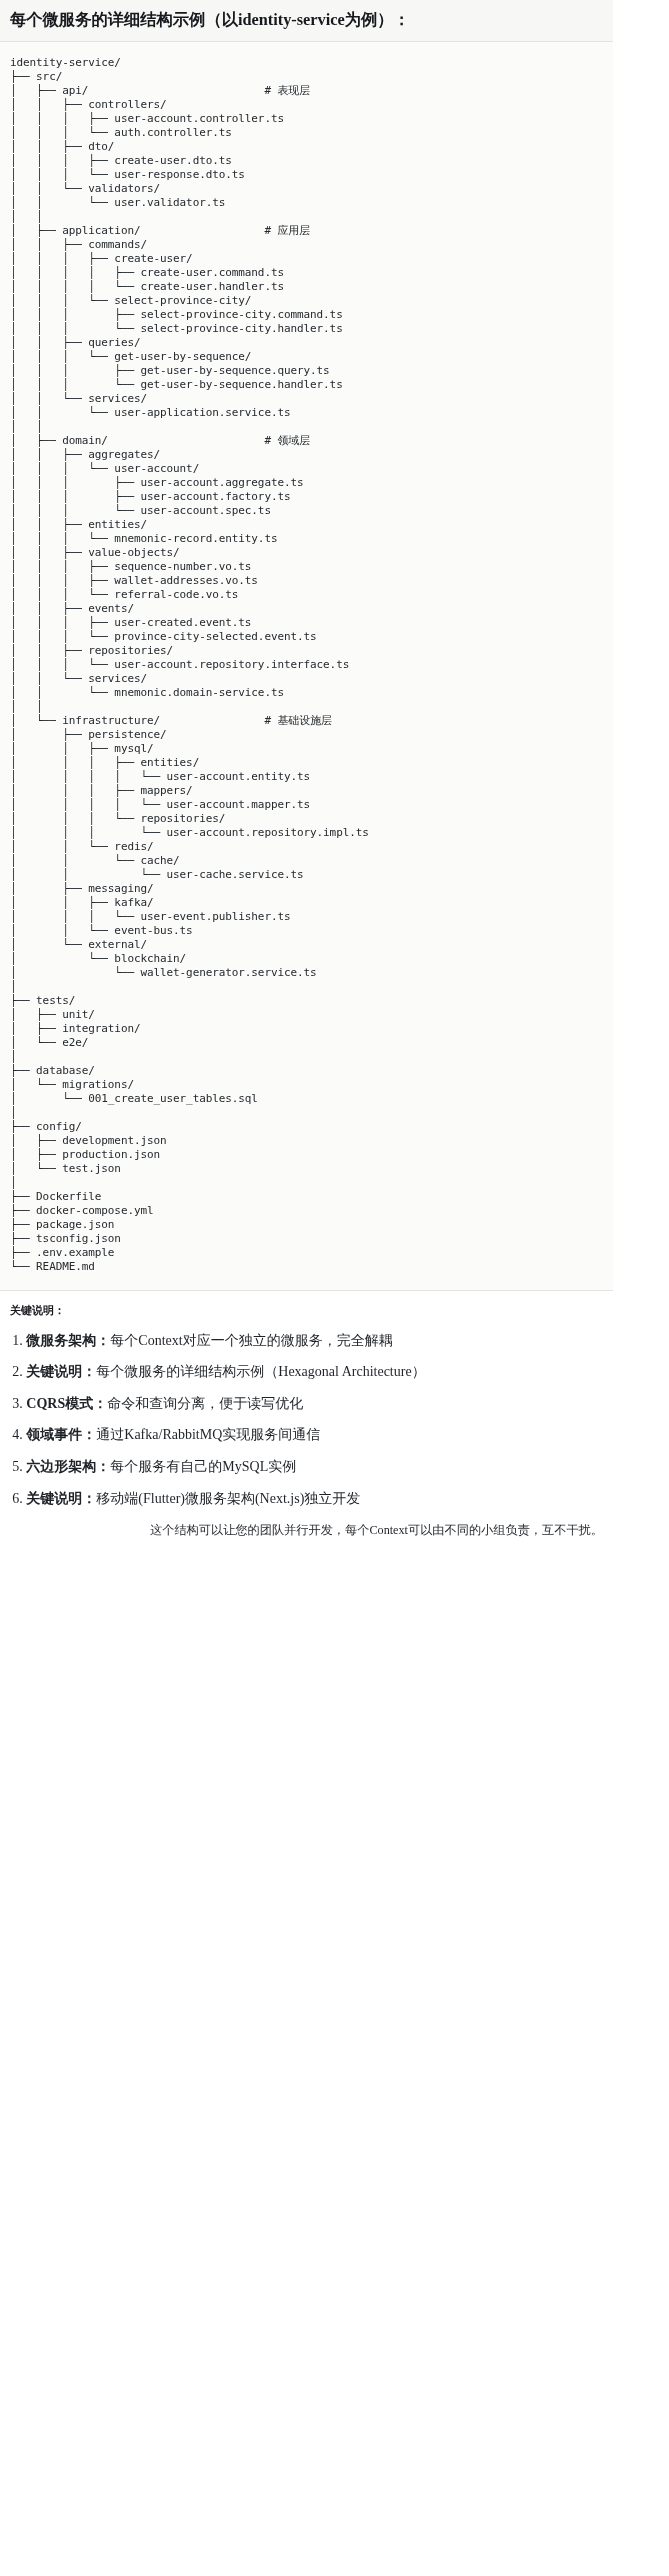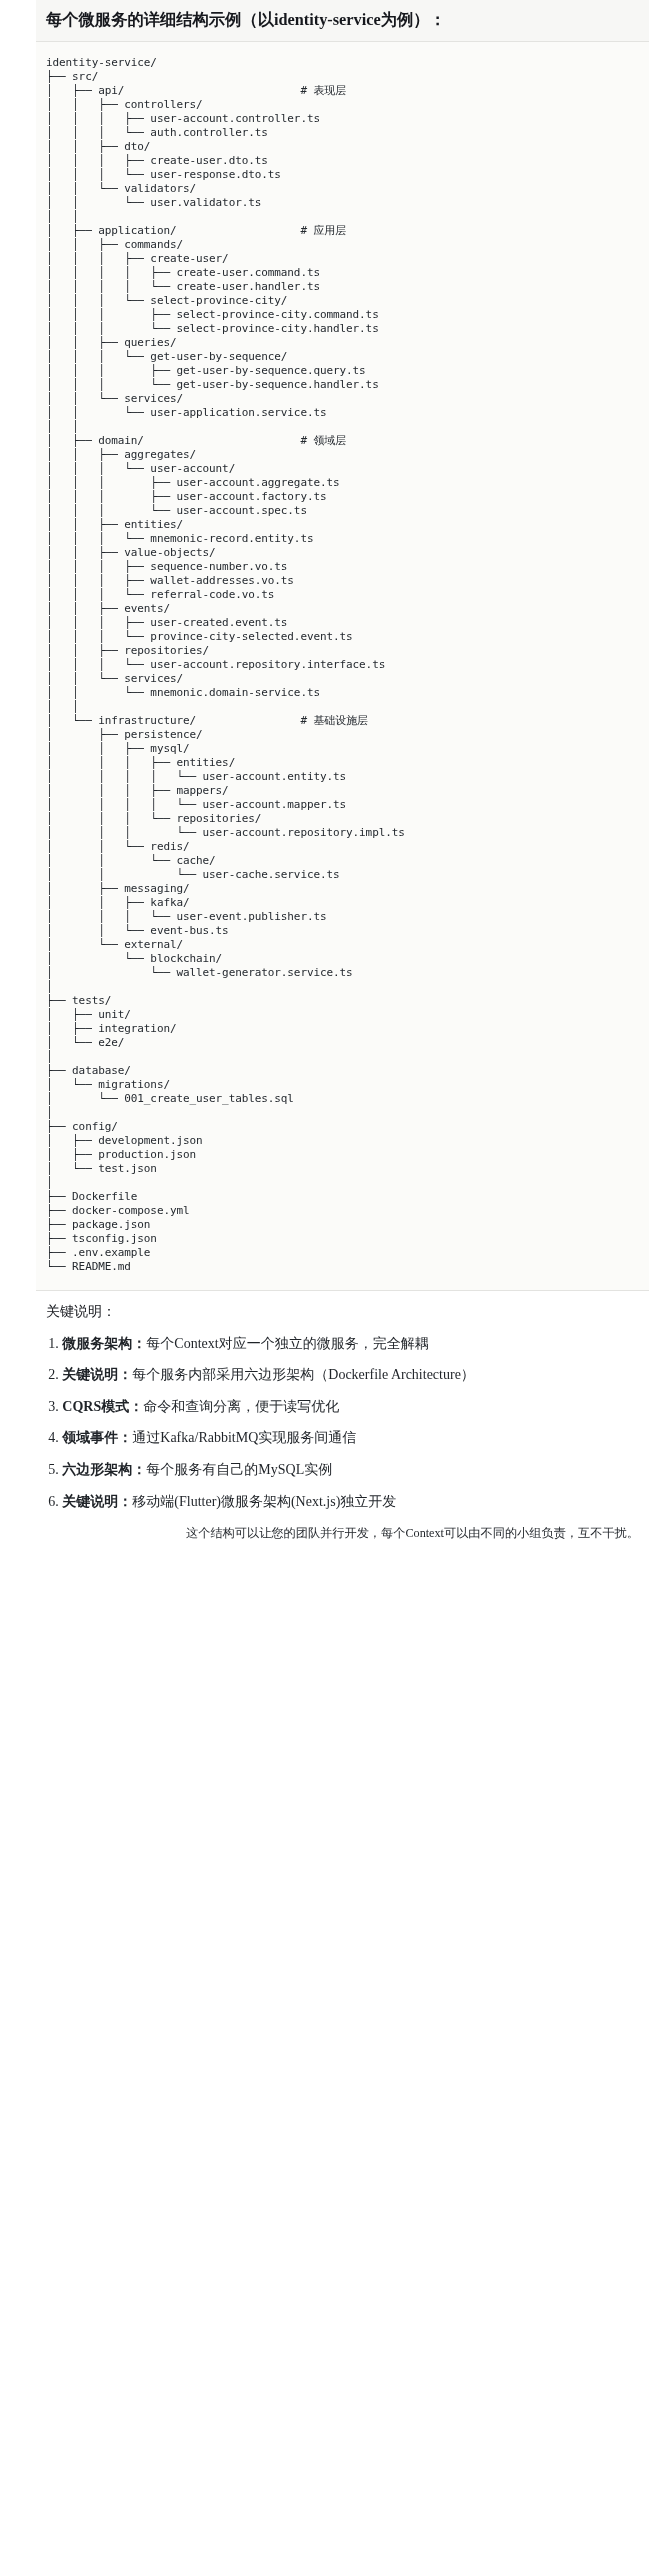--- a/index.html
+++ b/index.html
@@ -10,21 +10,20 @@
   body {
     width: 669px;
     font-family: "Liberation Sans", sans-serif;
     color: #1f2328;
     -webkit-font-smoothing: antialiased;
   }
   .page {
     width: 613px;
     box-sizing: border-box;
     background: #d946ef;
-    margin-left: 36px;
   }
 
   
   .header-band {
     background: #f7f7f5;
     padding: 8.8px 10px 10px 10px;
     box-sizing: border-box;
     border-bottom: 0.6px solid #e3e3e0;
   }
   .doc-title {
@@ -58,22 +57,22 @@
 
   
   .notes {
     background: #ffffff;
     padding: 12.5px 10px 11.3px 10px;
     box-sizing: border-box;
   }
   .notes-title {
     margin: 0 0 11.3px 0;
     font-family: "Liberation Serif", serif;
-    font-weight: normal;
-    font-size: 14px;
+    font-weight: bold;
+    font-size: 11px;
     color: #16181d;
   }
   ol.notes-list {
     margin: 0 0 10px 0;
     padding: 0 0 0 16.3px;
     list-style: decimal;
   }
   ol.notes-list > li {
     font-family: "Liberation Serif", serif;
     font-size: 14px;
@@ -197,21 +196,21 @@
   </div>
 
   <div class="notes">
     <h3 class="notes-title">关键说明：</h3>
 
     <ol class="notes-list">
       <li>
         <span class="note-term">微服务架构</span><span class="note-sep">：</span><span class="note-desc">每个Context对应一个独立的微服务，完全解耦</span>
       </li>
       <li>
-        <span class="note-term">关键说明</span><span class="note-sep">：</span><span class="note-desc">每个服务内部采用六边形架构（Dockerfile Architecture）</span>
+        <span class="note-term">关键说明</span><span class="note-sep">：</span><span class="note-desc">每个微服务的详细结构示例（Hexagonal Architecture）</span>
       </li>
       <li>
         <span class="note-term">CQRS模式</span><span class="note-sep">：</span><span class="note-desc">命令和查询分离，便于读写优化</span>
       </li>
       <li>
         <span class="note-term">领域事件</span><span class="note-sep">：</span><span class="note-desc">通过Kafka/RabbitMQ实现服务间通信</span>
       </li>
       <li>
         <span class="note-term">六边形架构</span><span class="note-sep">：</span><span class="note-desc">每个服务有自己的MySQL实例</span>
       </li>

